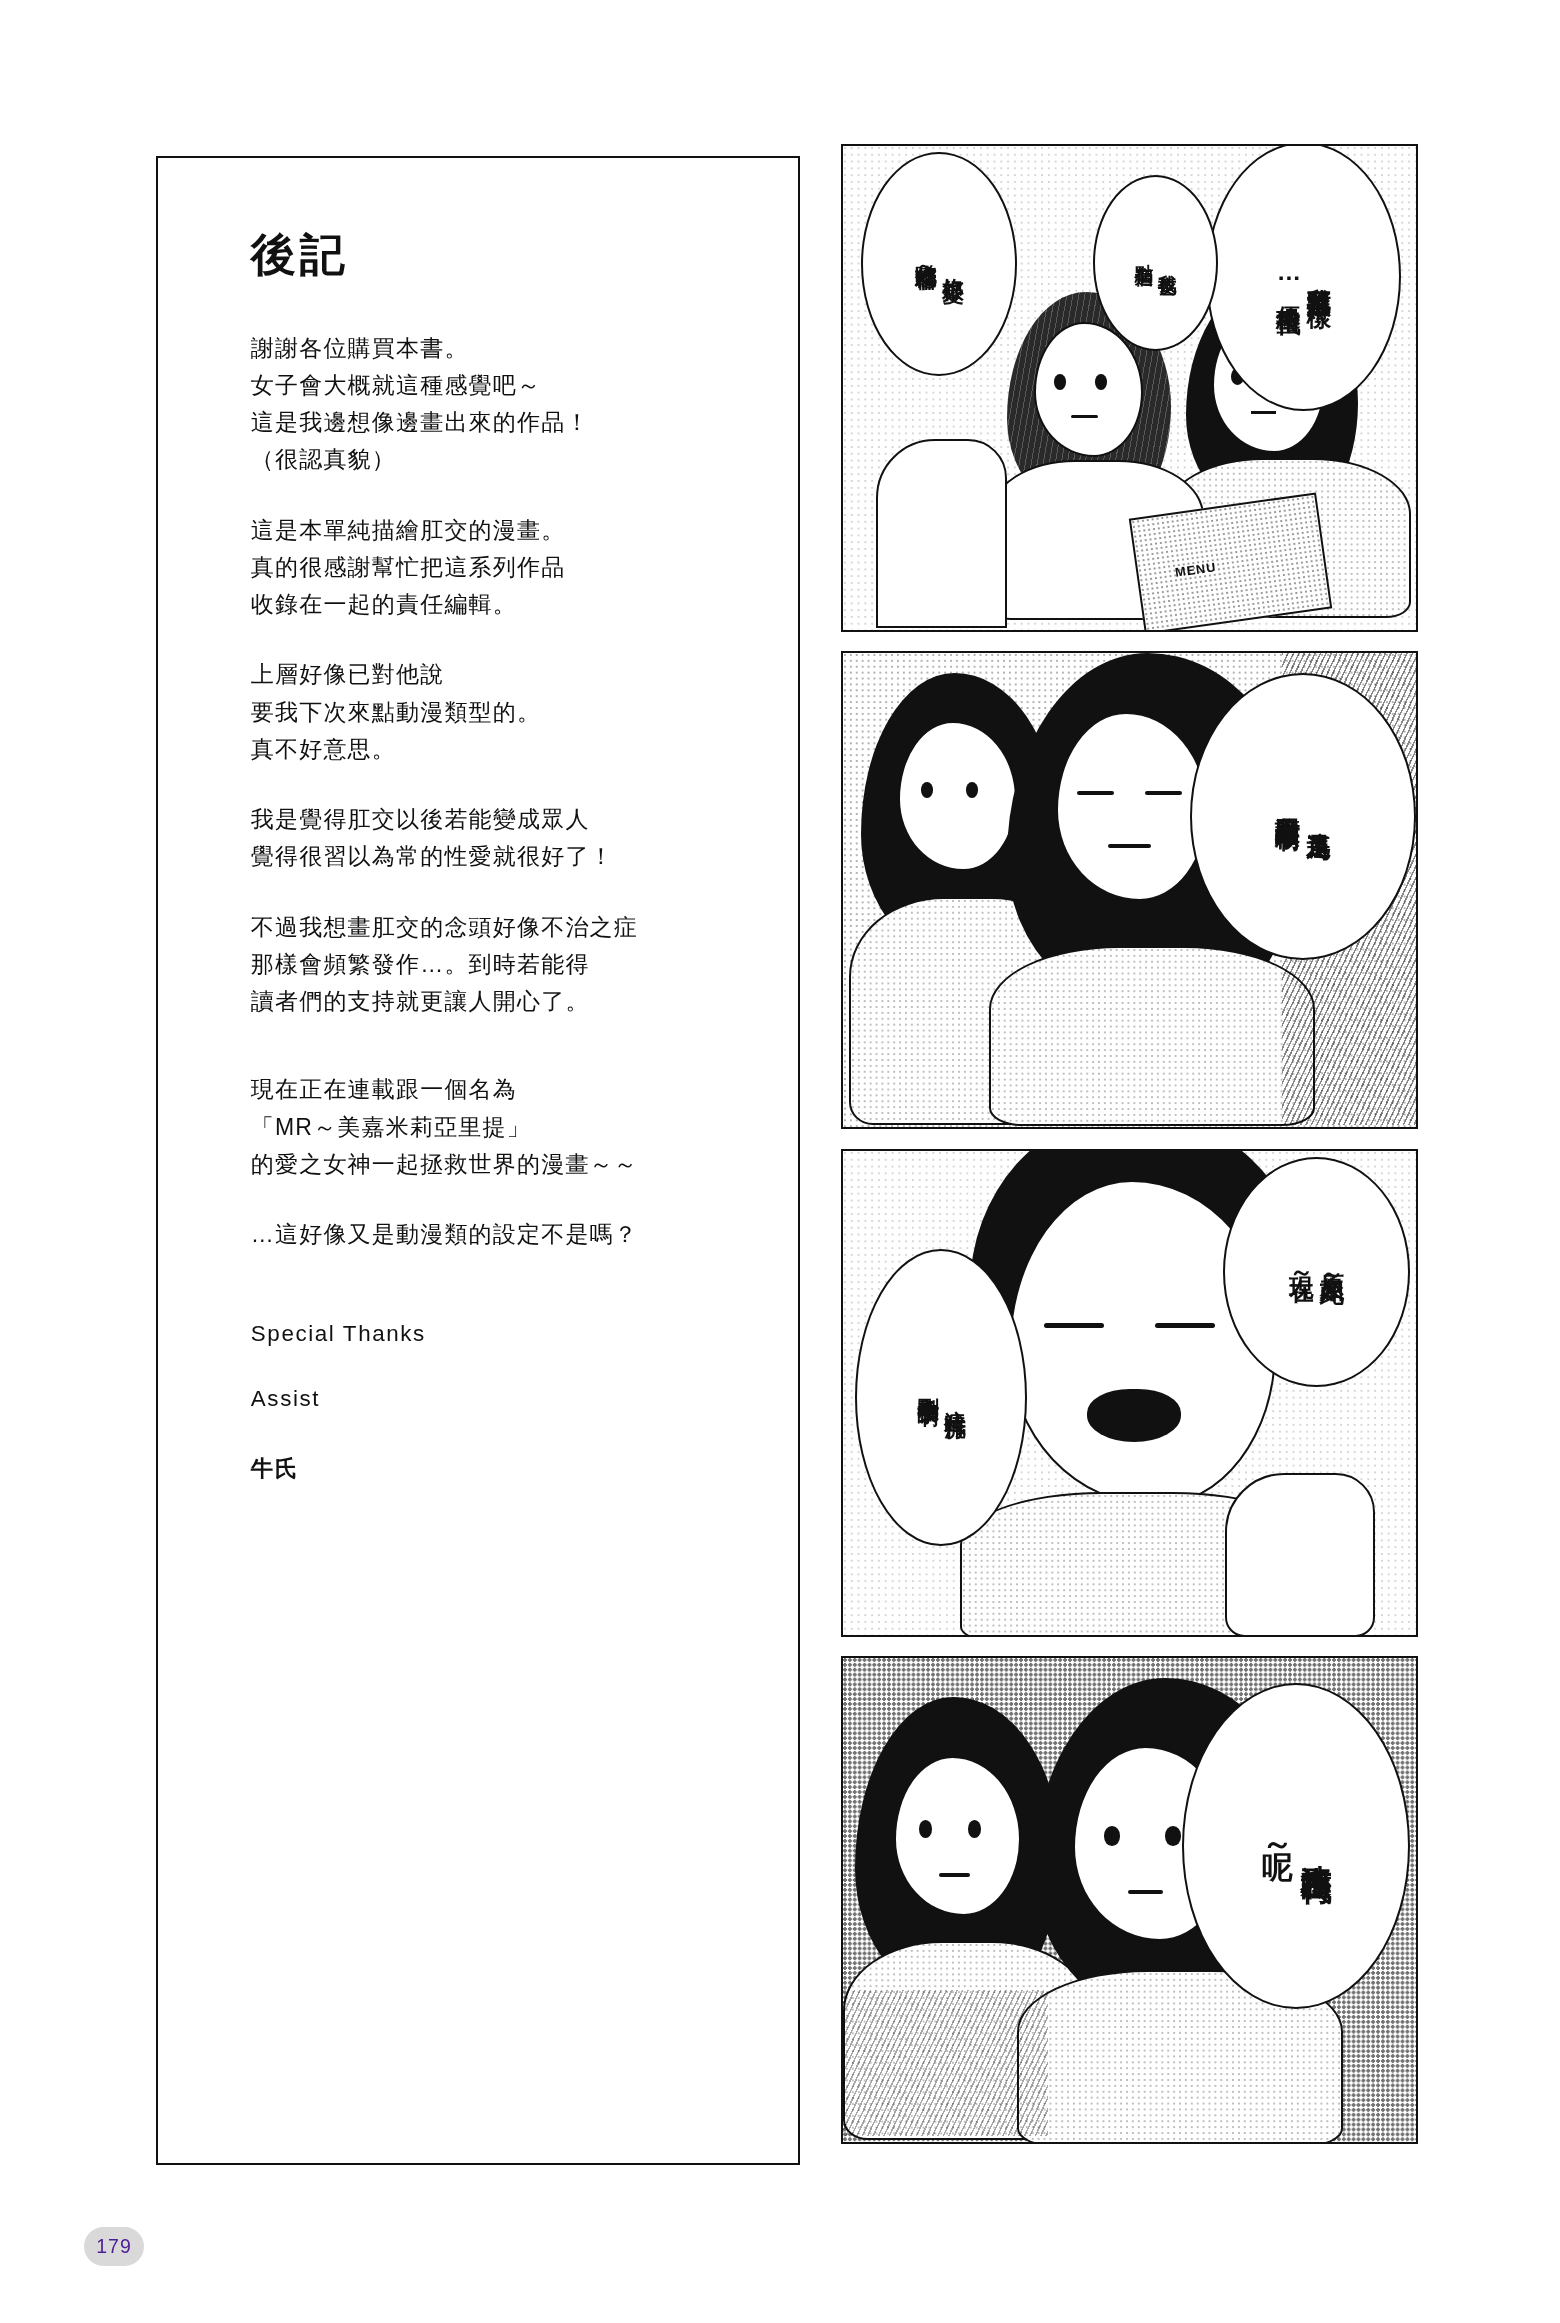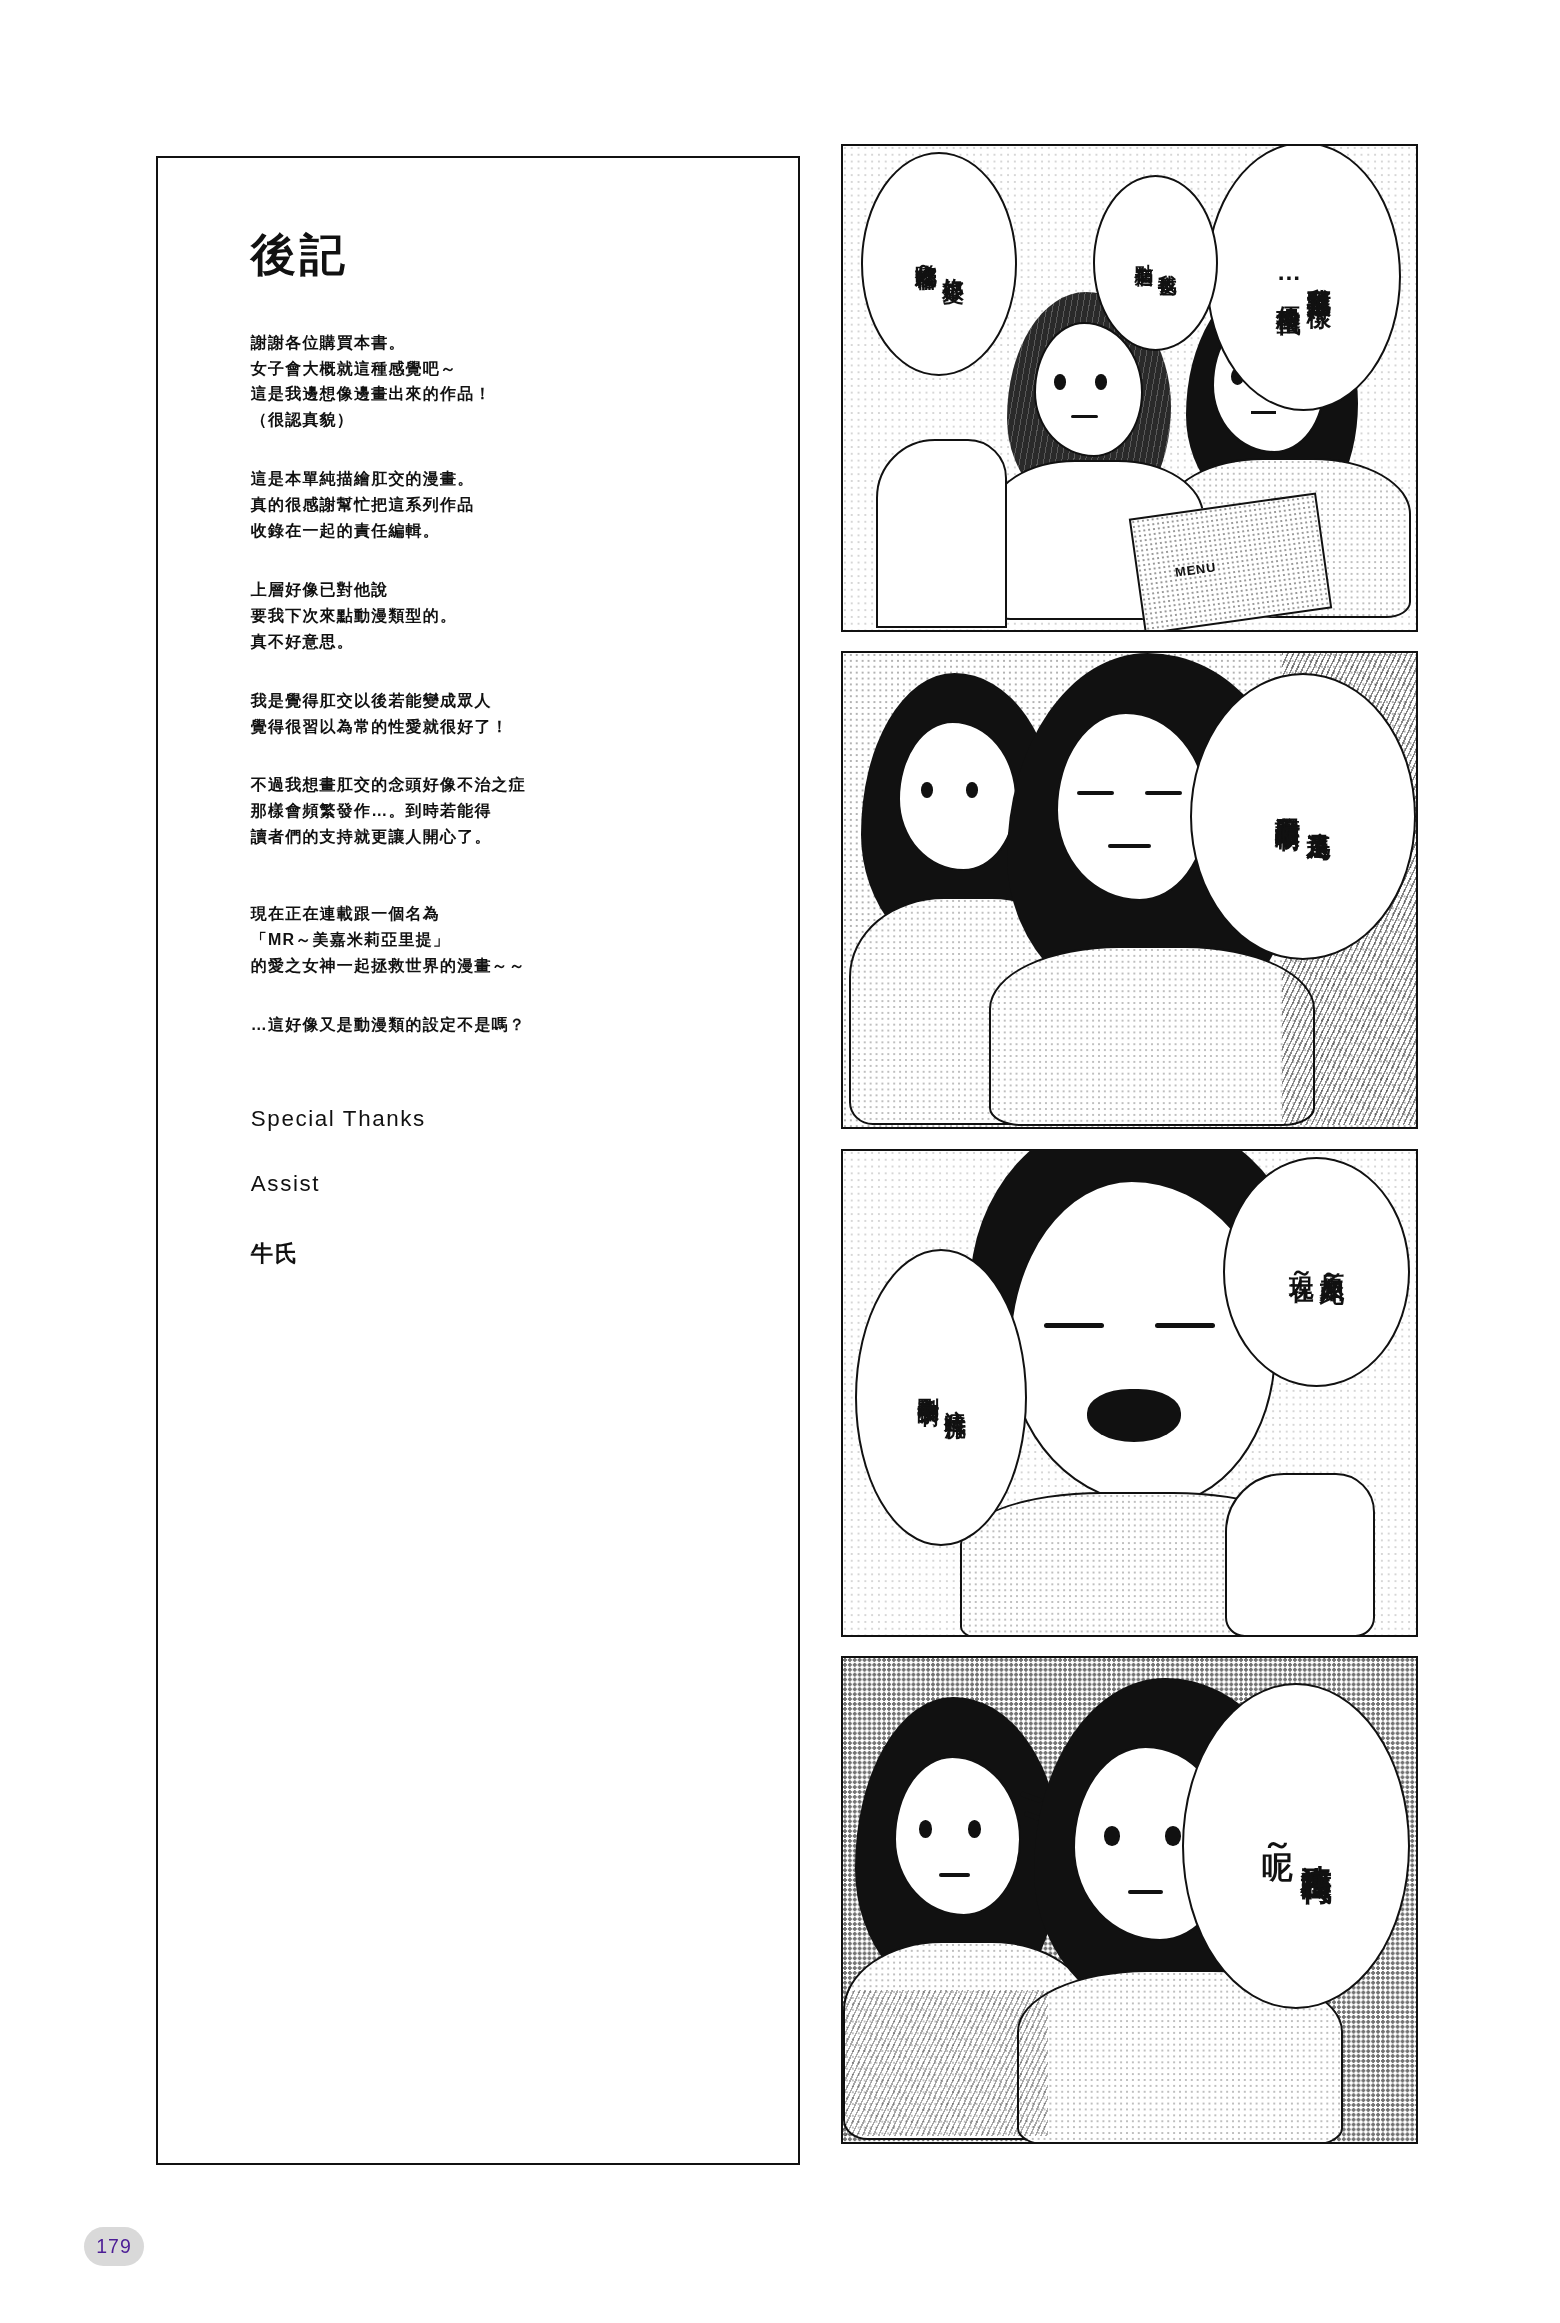--- a/index.html
+++ b/index.html
@@ -41,26 +41,26 @@
     margin-left: 36px;
   }
   .afterword-title {
     font-size: 45px;
     font-weight: bold;
     letter-spacing: 3.9px;
     color: #111;
     margin: 17.6px 0 45px 7.8px;
   }
   .para {
-    font-size: 16px;
+    font-size: 23px;
     line-height: 1.62;
     color: #111;
     margin: 0 0 33px 7.8px;
     letter-spacing: 1.2px;
-    font-weight: bold;
+    font-weight: normal;
   }
   .para.gap-large { margin-bottom: 51px; }
   .thanks-head {
     font-size: 22.4px;
     color: #111;
     margin: 68px 0 39px 7.8px;
     letter-spacing: 1.6px;
   }
   .thanks-line {
     font-size: 22.4px;

